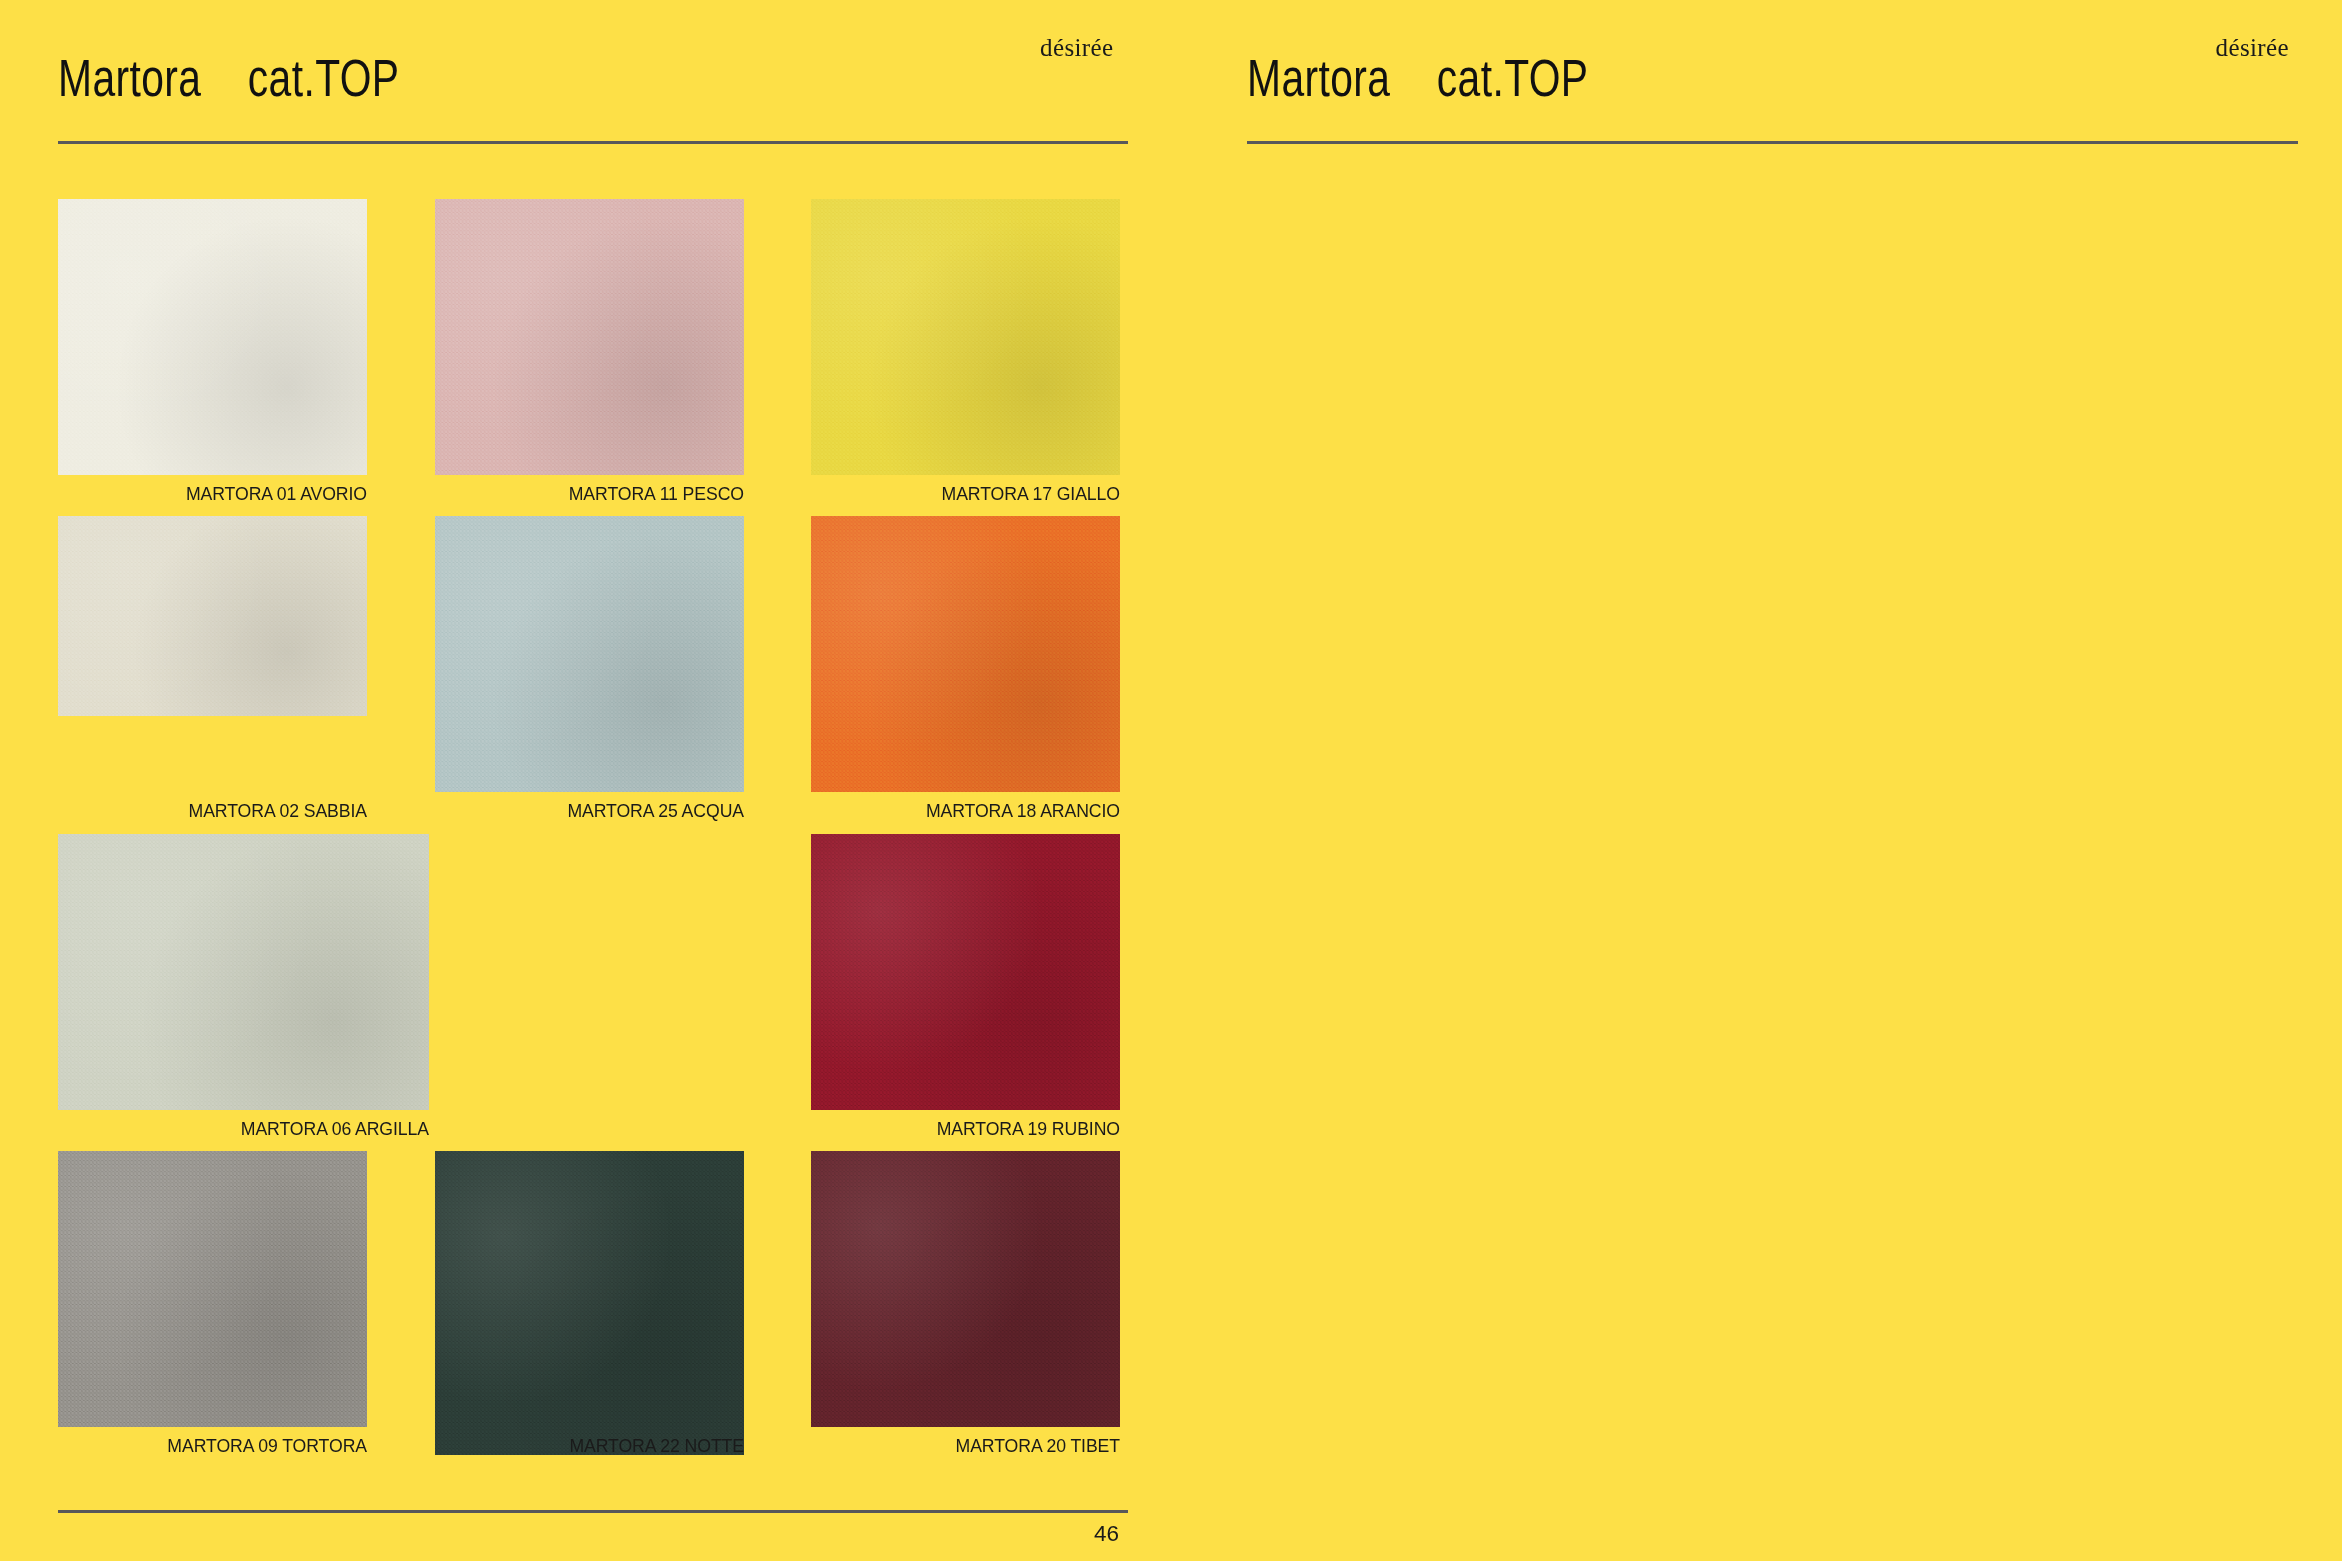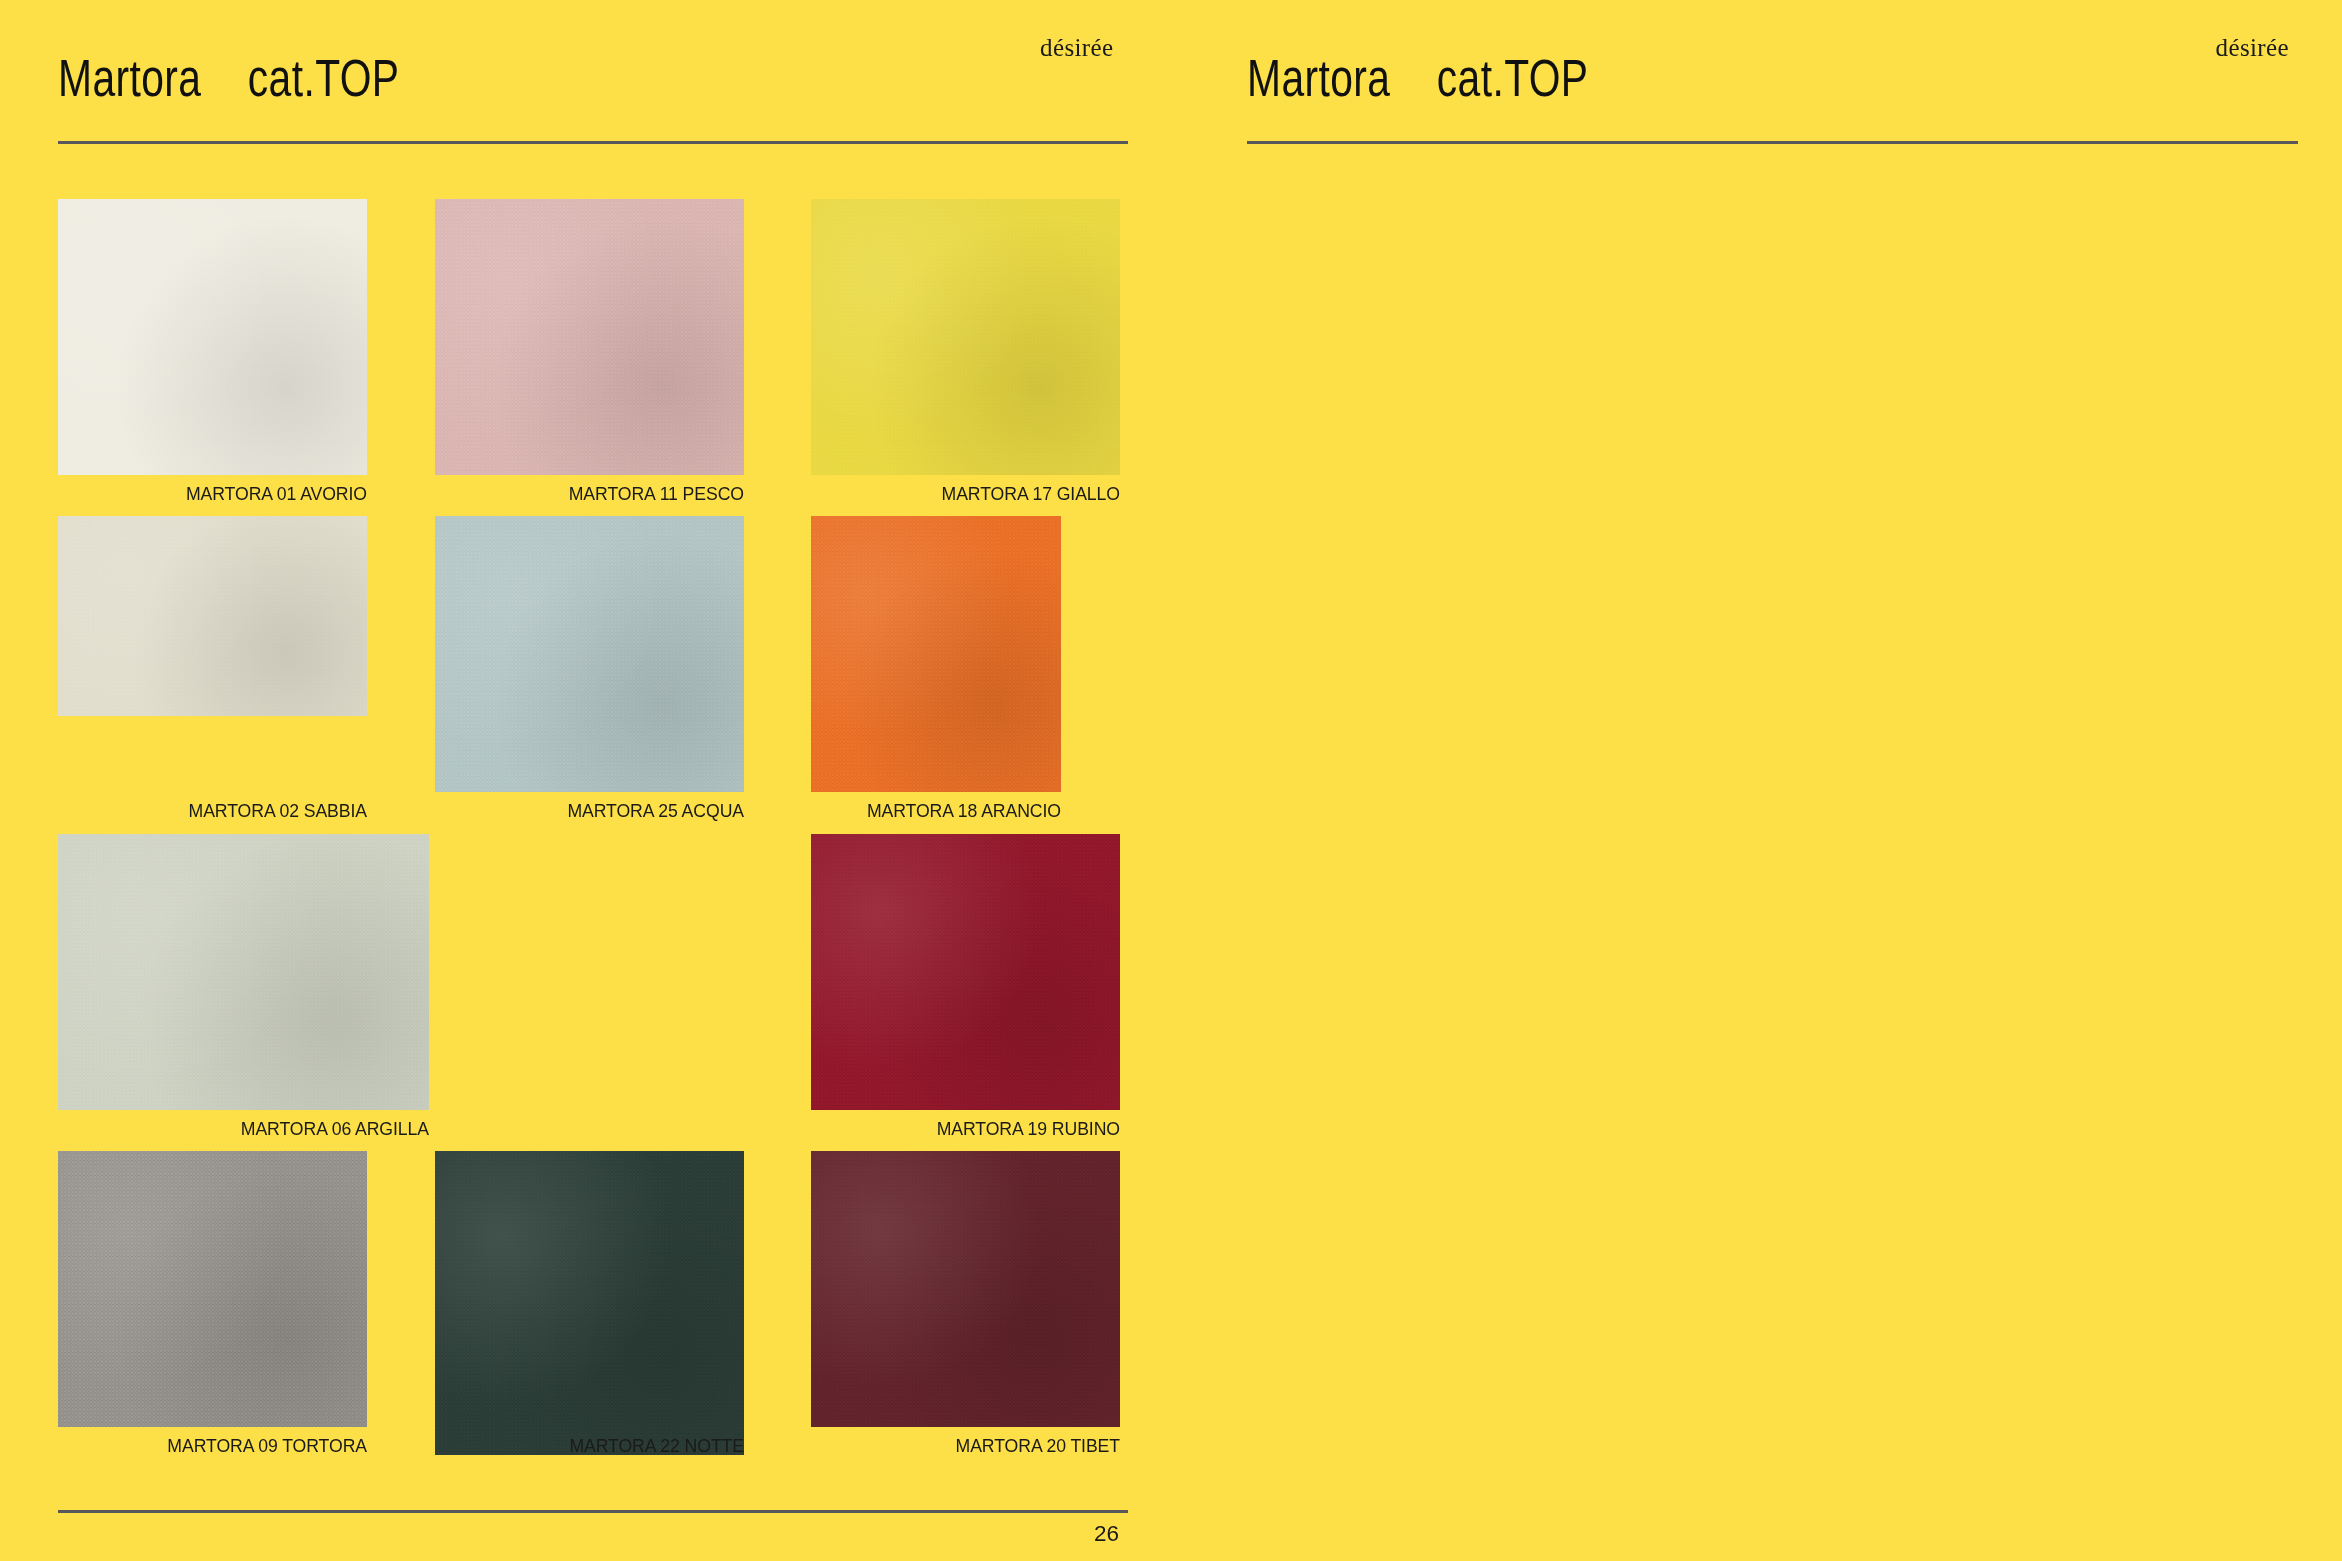--- a/index.html
+++ b/index.html
@@ -140,21 +140,21 @@
     </div>
 
     <div class="swatch" style="left:58px;  top:516px; width:309px; height:200px;">
       <div class="swatch-chip" id="sw-l3" style="background: rgb(224, 220, 203);"></div>
       <div class="swatch-label" style="top:284px;">MARTORA 02 SABBIA</div>
     </div>
     <div class="swatch" style="left:435px; top:516px; width:309px; height:276px;">
       <div class="swatch-chip" id="sw-l4" style="background: rgb(175, 194, 194);"></div>
       <div class="swatch-label" style="top:284px;">MARTORA 25 ACQUA</div>
     </div>
-    <div class="swatch" style="left:811px; top:516px; width:250px; height:276px;">
+    <div class="swatch" style="left:811px; top:516px; width:309px; height:276px;">
       <div class="swatch-chip" id="sw-l5" style="background: rgb(233, 106, 37);"></div>
       <div class="swatch-label" style="top:284px;">MARTORA 18 ARANCIO</div>
     </div>
 
     <div class="swatch" style="left:58px;  top:834px; width:371px; height:276px;">
       <div class="swatch-chip" id="sw-l6" style="background: rgb(204, 208, 192);"></div>
       <div class="swatch-label" style="top:284px;">MARTORA 06 ARGILLA</div>
     </div>
     <div class="swatch" style="left:811px; top:834px; width:309px; height:276px;">
       <div class="swatch-chip" id="sw-l8" style="background: rgb(139, 22, 40);"></div>
@@ -168,21 +168,21 @@
     <div class="swatch" style="left:435px; top:1151px; width:309px; height:304px;">
       <div class="swatch-chip" id="sw-l10" style="background: rgb(41, 58, 52);"></div>
       <div class="swatch-label" style="top:284px;">MARTORA 22 NOTTE</div>
     </div>
     <div class="swatch" style="left:811px; top:1151px; width:309px; height:276px;">
       <div class="swatch-chip" id="sw-l11" style="background: rgb(93, 33, 41);"></div>
       <div class="swatch-label" style="top:284px;">MARTORA 20 TIBET</div>
     </div>
 
     <div class="rule" style="left:58px; top:1510px; width:1070px;"></div>
-    <div class="page-num" style="left:1094px; top:1521px;">26</div>
+    <div class="page-num" style="left:1094px; top:1521px;">46</div>
   </div>
 
   <div class="page page-right">
 
     <div class="brand brand-right" style="left:1007px;">désirée</div>
 
     <div class="page-title" style="left:39px; top:49px;">
       <span class="title-name">Martora</span><span class="title-cat">cat.TOP</span>
     </div>
 

